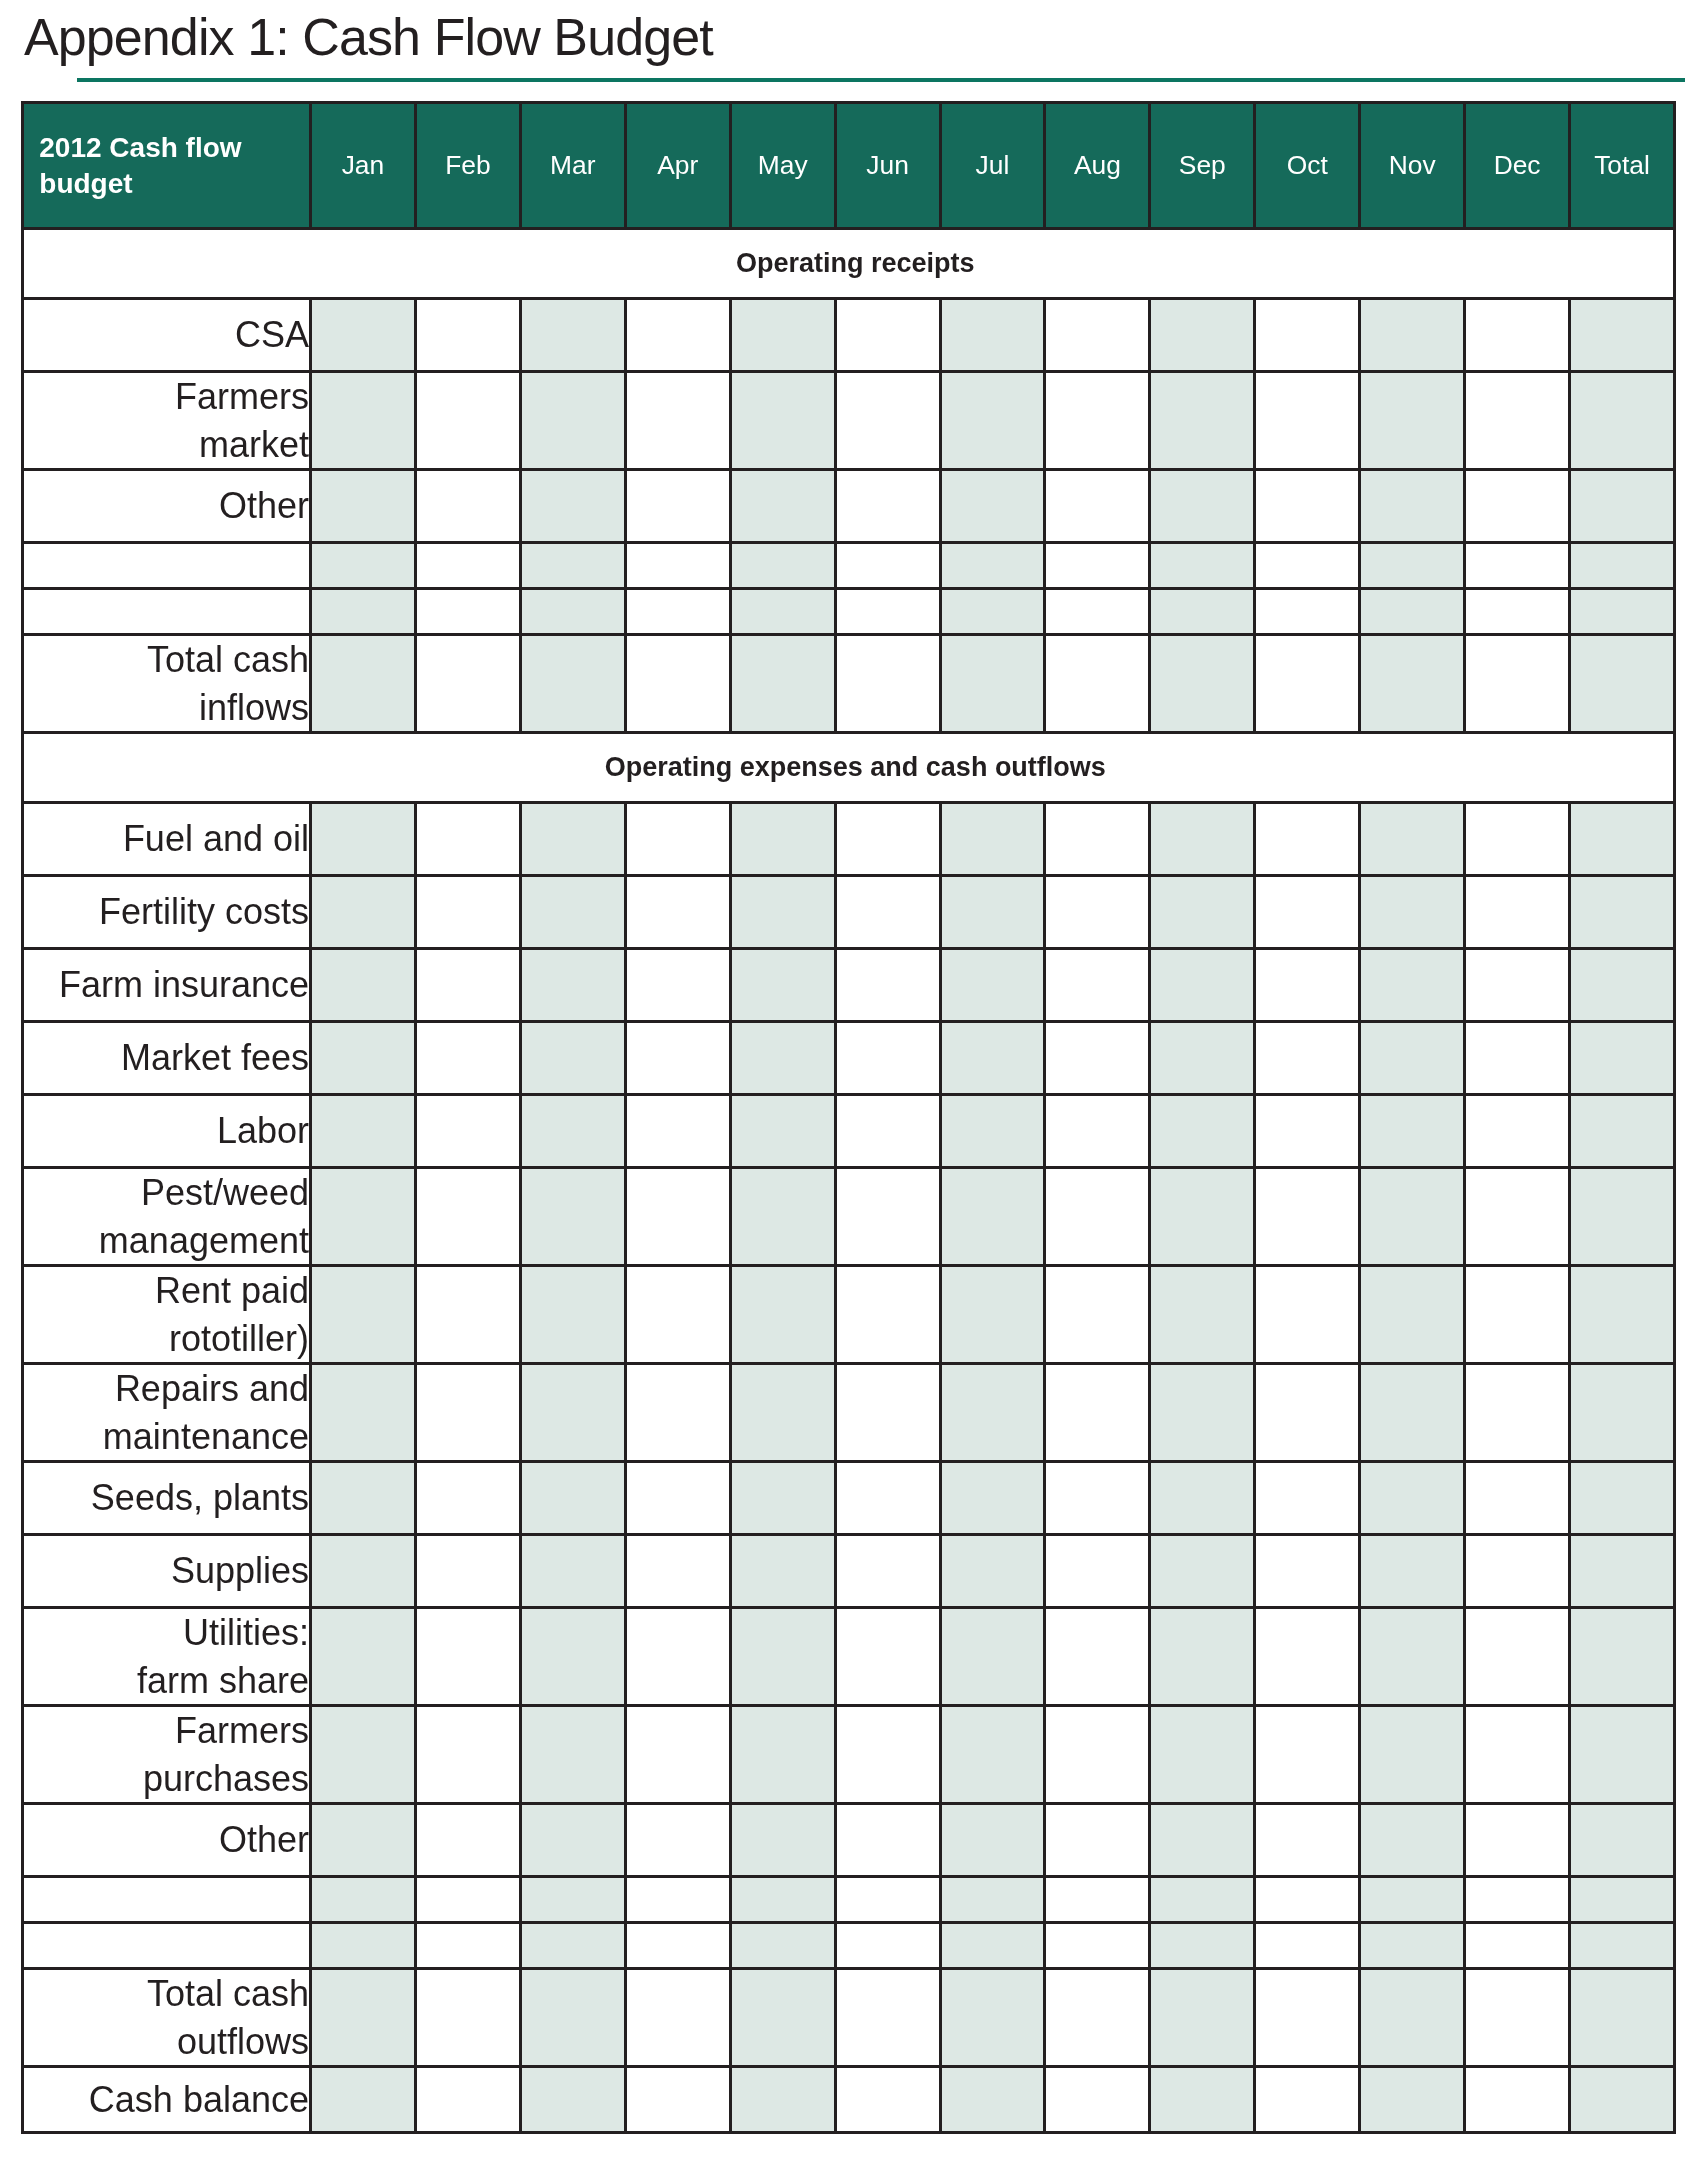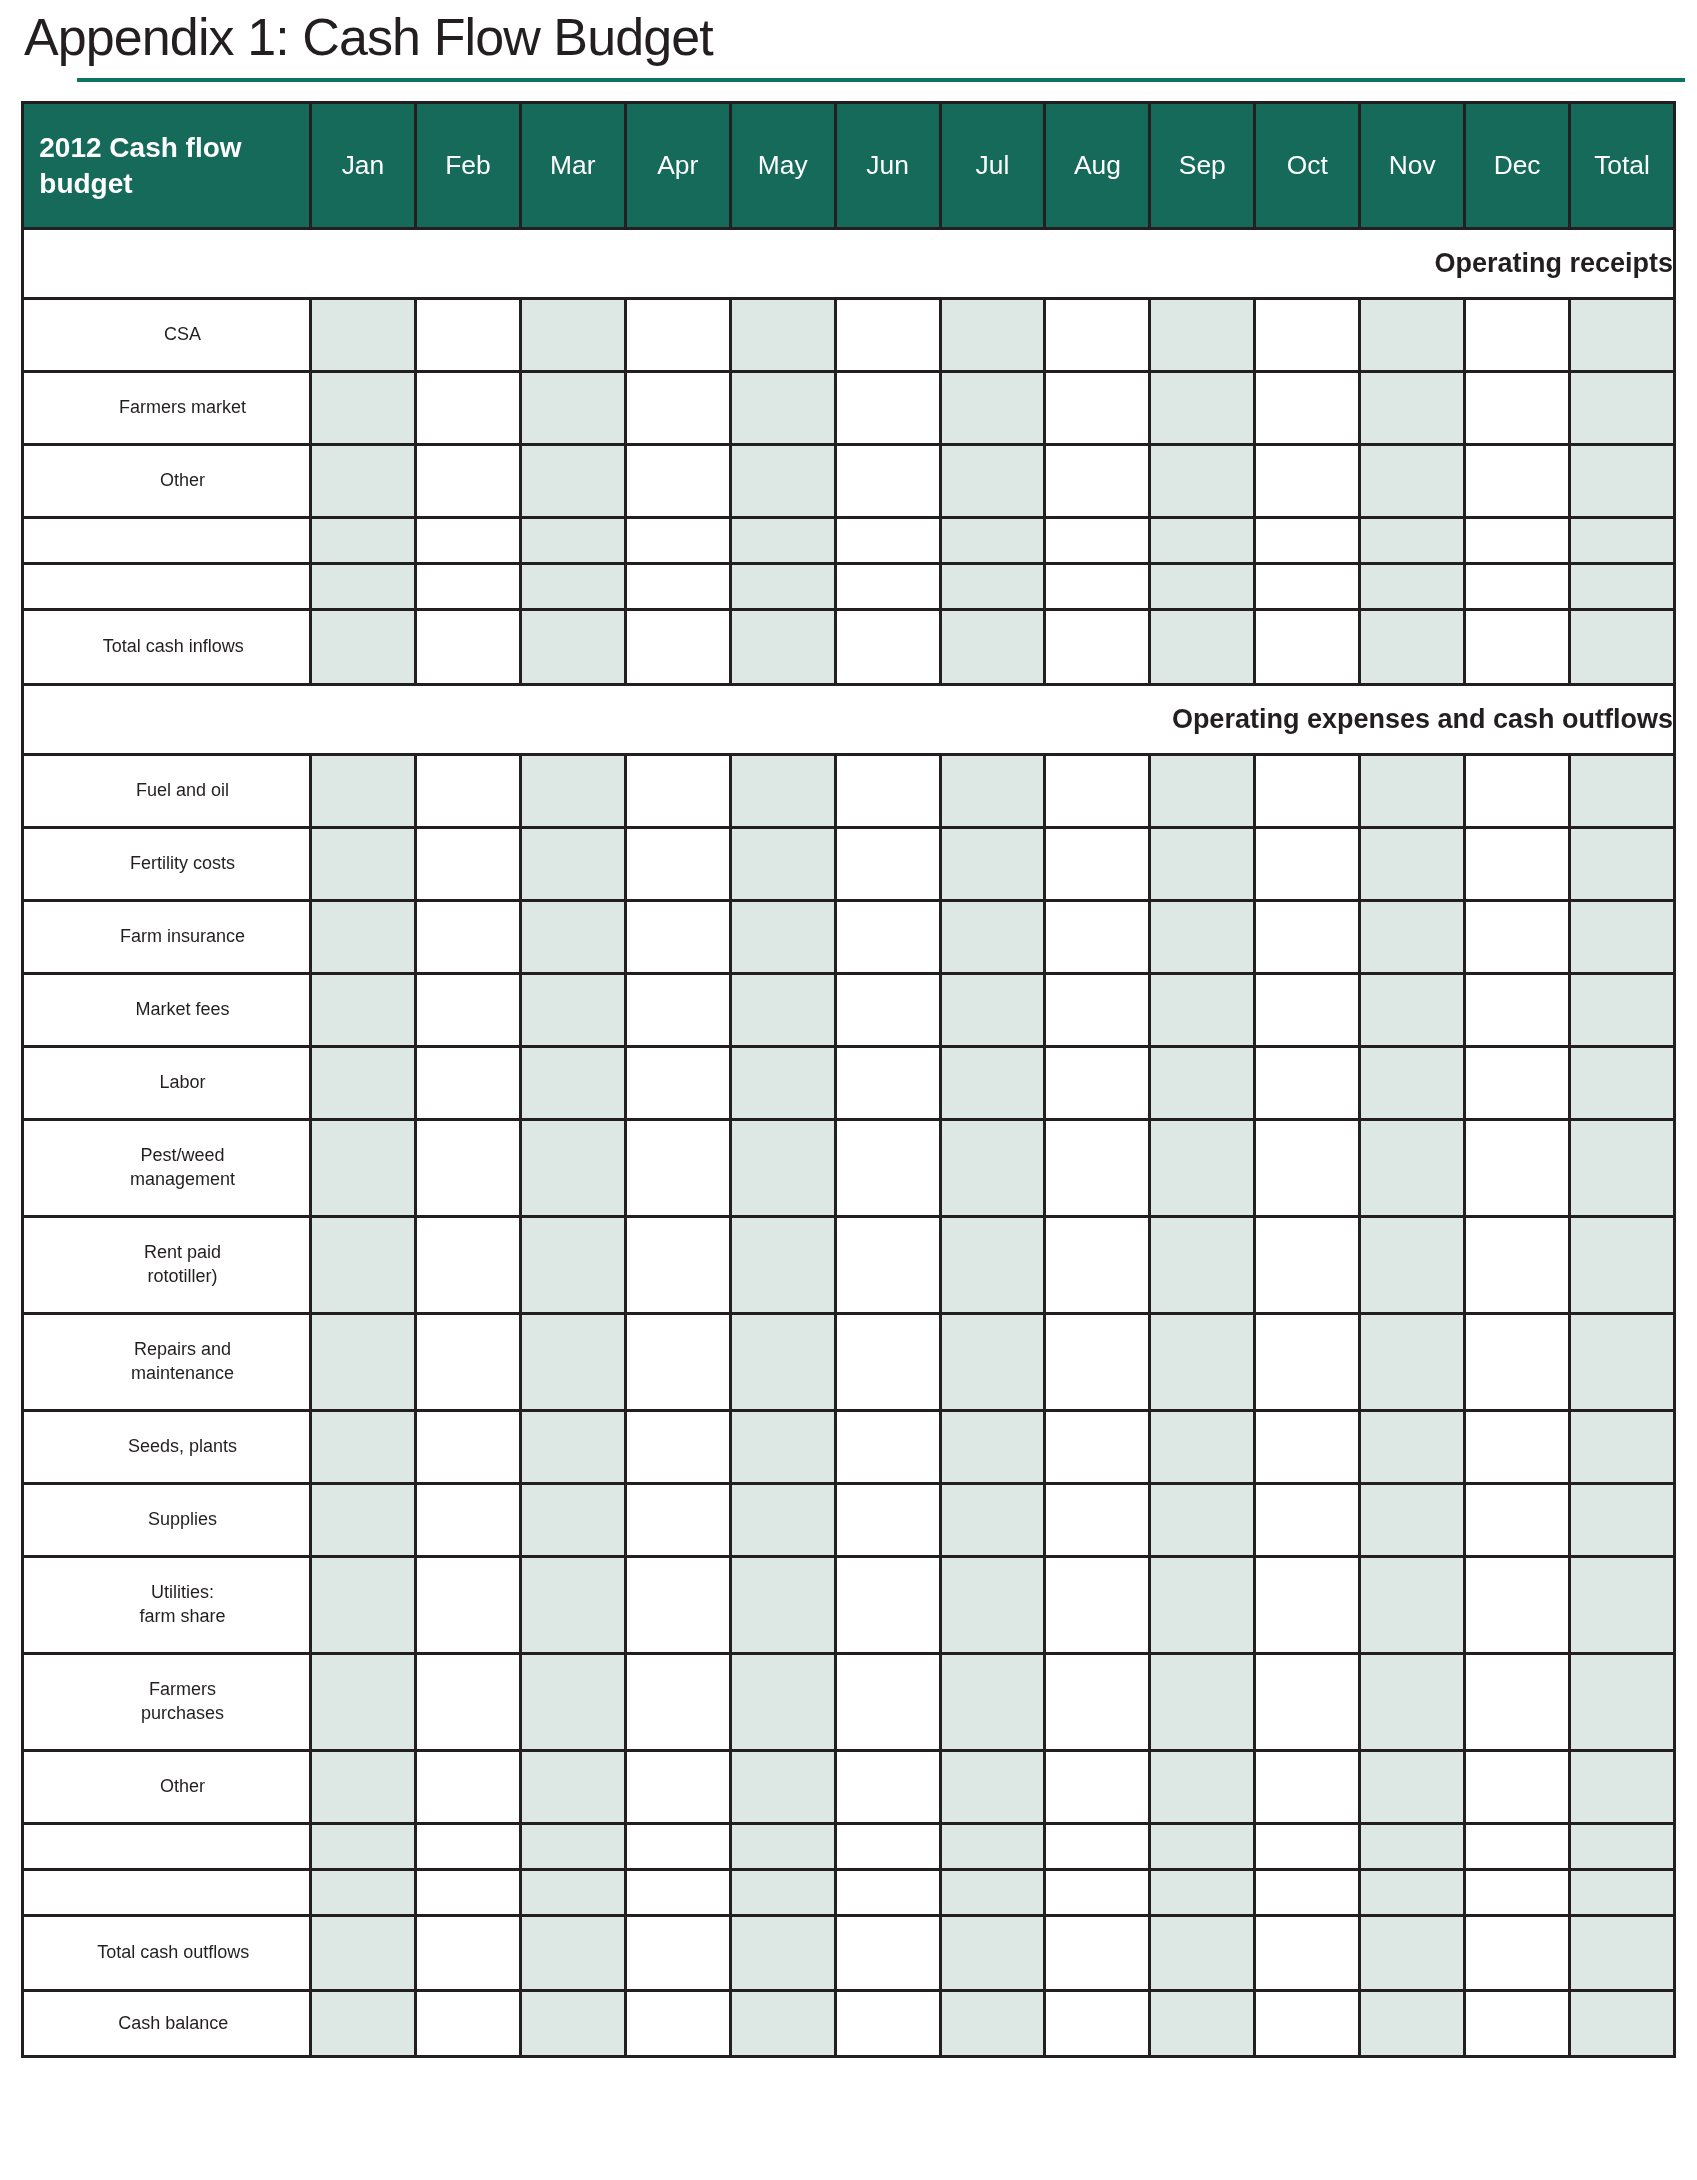--- a/index.html
+++ b/index.html
@@ -60,35 +60,35 @@
   th.month {
     font-size: 26.4px;
     font-weight: 400;
     text-align: center;
   }
   
   tr.r-section td {
     height: 70px;
     font-size: 27px;
     font-weight: 700;
-    text-align: right;
+    text-align: center;
     padding-left: 13.6px;
     background: #ffffff;
     margin-left: 44px;
   }
   
   tr.r-item td   { height: 73px; }
   tr.r-item.wrap td { height: 97px; }
   tr.r-blank td  { height: 46px; }
   tr.r-total td  { height: 75px; }
   tr.r-total.balance td { height: 66px; }
   td.row-label {
-    font-size: 18px;
+    font-size: 36px;
     font-weight: 400;
-    text-align: center;
+    text-align: right;
     padding-left: 32px;
     line-height: 1.32;
     background: #ffffff;
   }
   td.row-label.bold {
     font-weight: 400;
     padding-left: 13.6px;
   }
   td.cell { background: #ffffff; }
   td.cell.shaded { background: var(--shaded, #dde8e4); }

